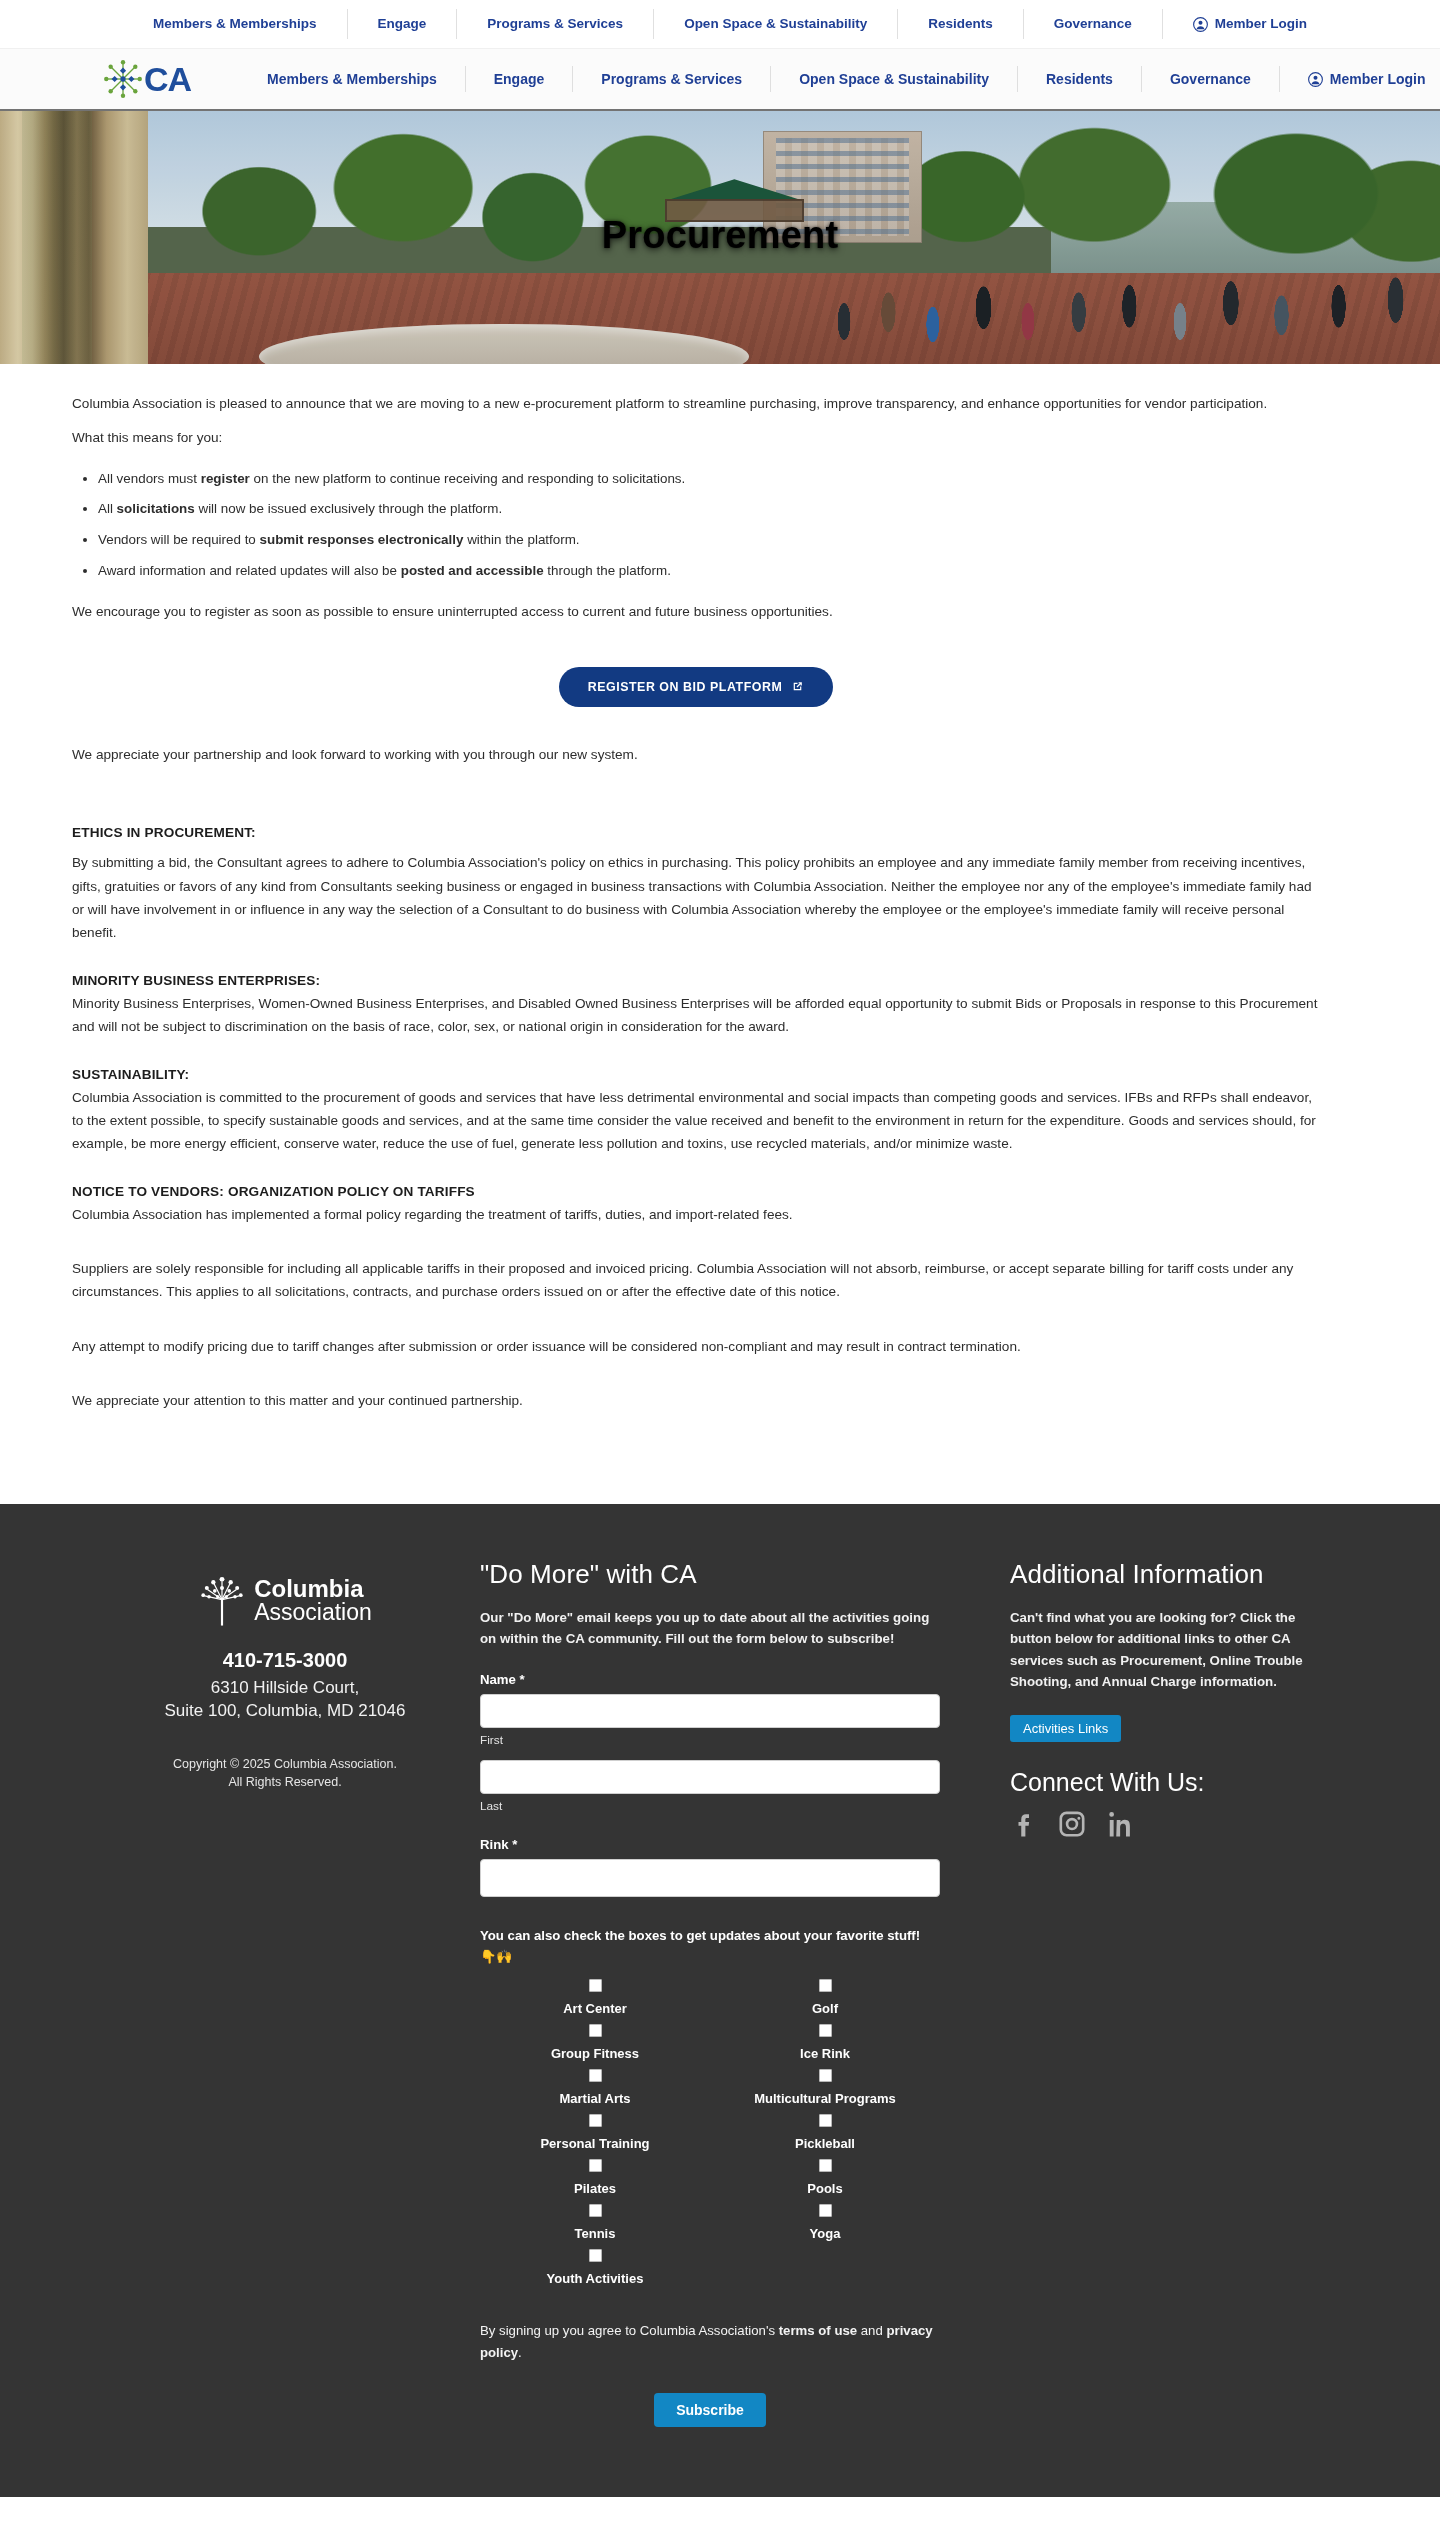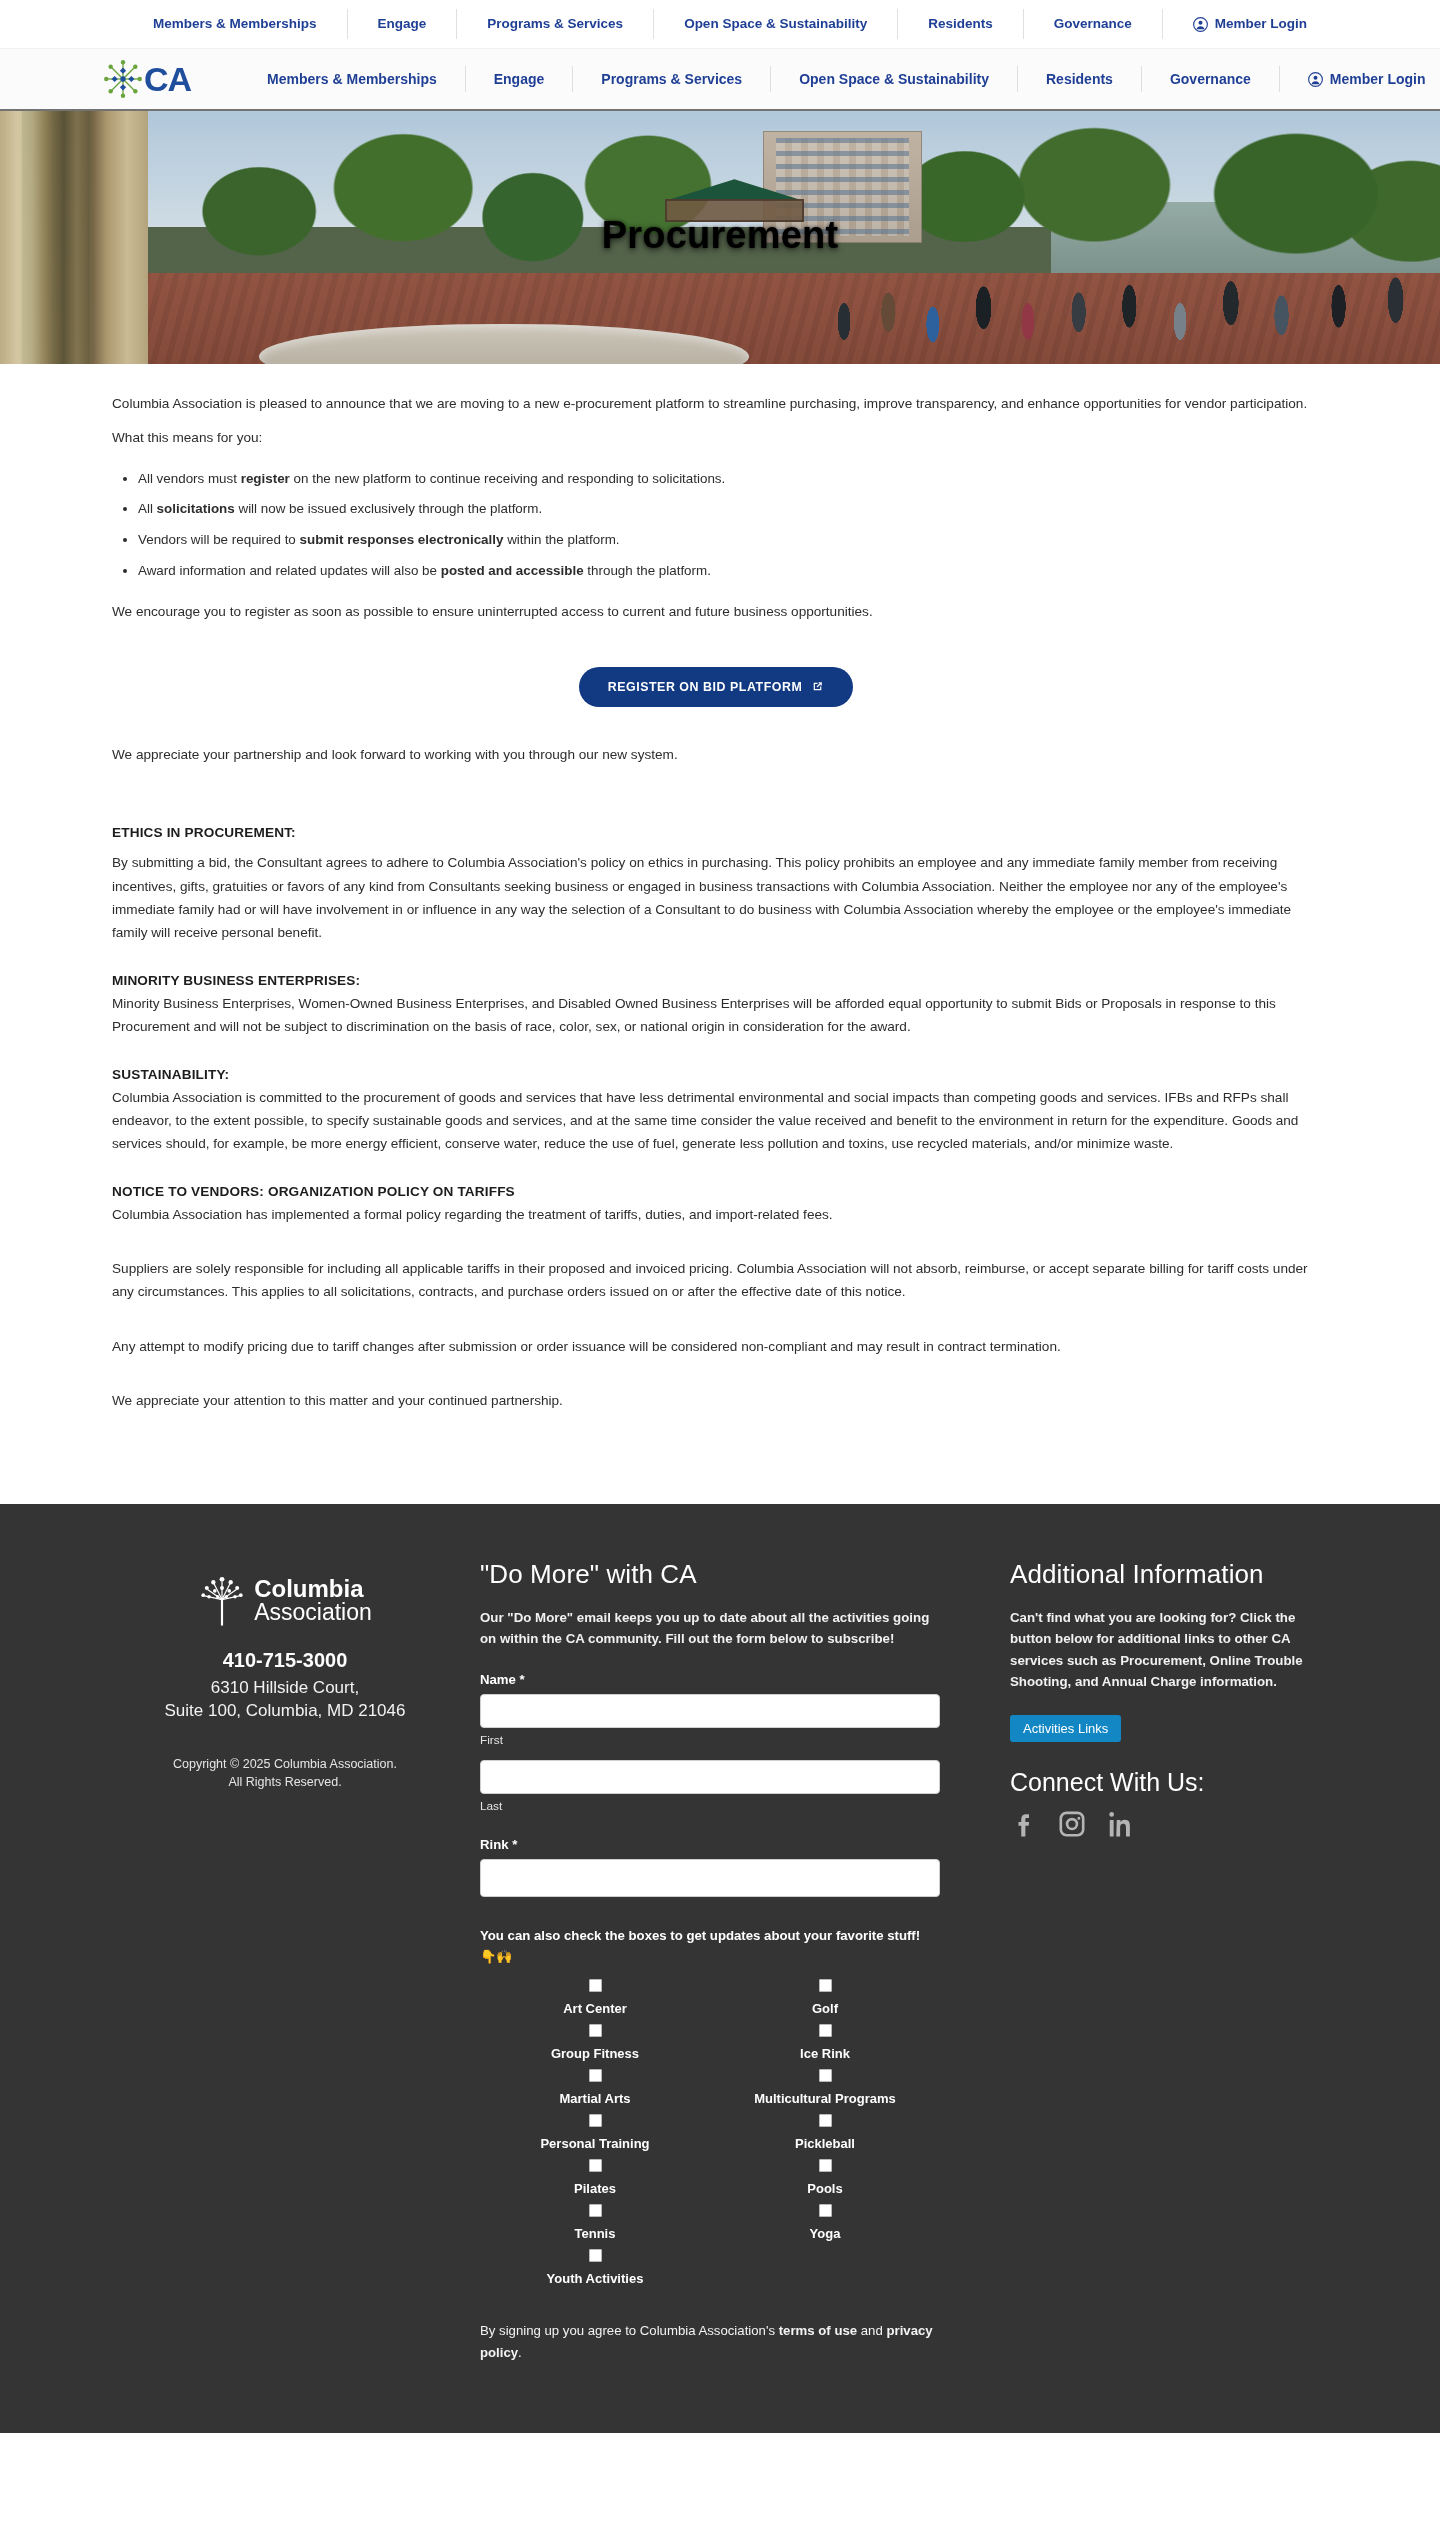--- a/index.html
+++ b/index.html
@@ -162,21 +162,21 @@
     transform: translateY(-55%);
     text-align: center;
     font-size: 38px;
     font-weight: 800;
     color: #000000;
     text-shadow: 0 2px 7px rgba(0,0,0,.65), 0 0 3px rgba(0,0,0,.5);
     letter-spacing: .2px;
   }
 
   
-  .content { width: 1440px; padding: 28px 120px 60px 112px; }
+  .content { width: 1440px; padding: 28px 120px 60px 72px; }
   .content p {
     font-size: 13.6px;
     line-height: 1.72;
     color: #2d2d2d;
     margin-bottom: 11px;
   }
   .content p.tight { margin-bottom: 2px; }
   .content ul { margin: 18px 0 18px 26px; }
   .content li {
     font-size: 13.4px;
@@ -599,20 +599,23 @@
               <span class="cb-box"></span>
               <span class="cb-label">Yoga</span>
             </div>
         </div>
       </div>
 
       <div class="terms">
         <span>By signing up you agree to Columbia Association's </span><b>terms of use</b><span> and </span><b>privacy policy</b><span>.</span>
       </div>
 
+      <div class="sub-wrap">
+        <button class="subscribe-btn">Subscribe</button>
+      </div>
     </div>
 
     <div class="col-extra">
       <div class="foot-h">Additional Information</div>
       <div class="foot-p">Can't find what you are looking for? Click the button below for additional links to other CA services such as Procurement, Online Trouble Shooting, and Annual Charge information.</div>
       <button class="links-btn">Activities Links</button>
       <div class="connect-h">Connect With Us:</div>
       <div class="social-row">
         <svg class="social-ico" viewBox="0 0 24 24">
           <path d="M15.2 4.2h-2.4c-2.3 0-3.8 1.5-3.8 3.9v2.2H6.8v3h2.2V22h3.3v-8.7h2.6l.4-3h-3V8.4c0-.9.2-1.3 1.2-1.3h1.7z"></path>

